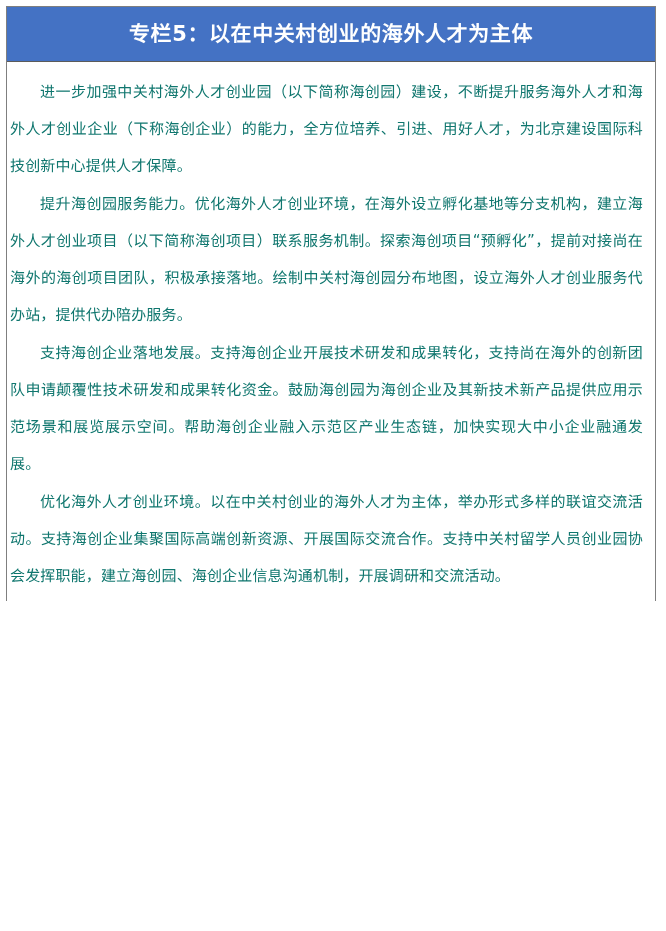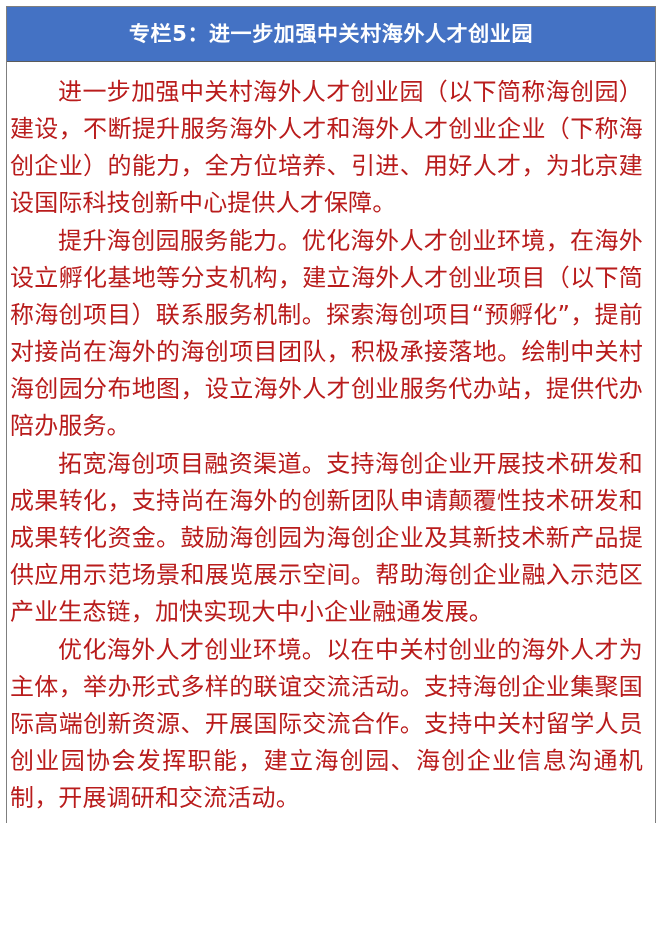--- a/index.html
+++ b/index.html
@@ -55,43 +55,43 @@
     font-family: "DejaVu Sans", "Liberation Sans", sans-serif;
   }
 
   
   .body-cell {
     padding: 12px 4px 6px 3px;
     box-sizing: border-box;
   }
 
   .para {
-    color: #b91c1c;
-    font-size: 24px;
+    color: #0f766e;
+    font-size: 15px;
     line-height: 37px;
     text-align: justify;
     text-justify: inter-ideograph;
     text-indent: 2em;
     margin: 0 8px 1px 0;
     letter-spacing: 0.15px;
     font-family: "DejaVu Sans", "Liberation Sans", sans-serif;
   }
   .para:last-child { margin-bottom: 0; }
 </style>
 </head>
 <body>
 
 <div class="page">
   <div class="box">
 
     <div class="title-cell">
-      <div class="title-text">专栏5：进一步加强中关村海外人才创业园</div>
+      <div class="title-text">专栏5：以在中关村创业的海外人才为主体</div>
     </div>
 
     <div class="body-cell">
       <p class="para">进一步加强中关村海外人才创业园（以下简称海创园）建设，不断提升服务海外人才和海外人才创业企业（下称海创企业）的能力，全方位培养、引进、用好人才，为北京建设国际科技创新中心提供人才保障。</p>
       <p class="para">提升海创园服务能力。优化海外人才创业环境，在海外设立孵化基地等分支机构，建立海外人才创业项目（以下简称海创项目）联系服务机制。探索海创项目“预孵化”，提前对接尚在海外的海创项目团队，积极承接落地。绘制中关村海创园分布地图，设立海外人才创业服务代办站，提供代办陪办服务。</p>
-      <p class="para">拓宽海创项目融资渠道。支持海创企业开展技术研发和成果转化，支持尚在海外的创新团队申请颠覆性技术研发和成果转化资金。鼓励海创园为海创企业及其新技术新产品提供应用示范场景和展览展示空间。帮助海创企业融入示范区产业生态链，加快实现大中小企业融通发展。</p>
+      <p class="para">支持海创企业落地发展。支持海创企业开展技术研发和成果转化，支持尚在海外的创新团队申请颠覆性技术研发和成果转化资金。鼓励海创园为海创企业及其新技术新产品提供应用示范场景和展览展示空间。帮助海创企业融入示范区产业生态链，加快实现大中小企业融通发展。</p>
       <p class="para">优化海外人才创业环境。以在中关村创业的海外人才为主体，举办形式多样的联谊交流活动。支持海创企业集聚国际高端创新资源、开展国际交流合作。支持中关村留学人员创业园协会发挥职能，建立海创园、海创企业信息沟通机制，开展调研和交流活动。</p>
     </div>
 
   </div>
 </div>
 
 </body></html>

